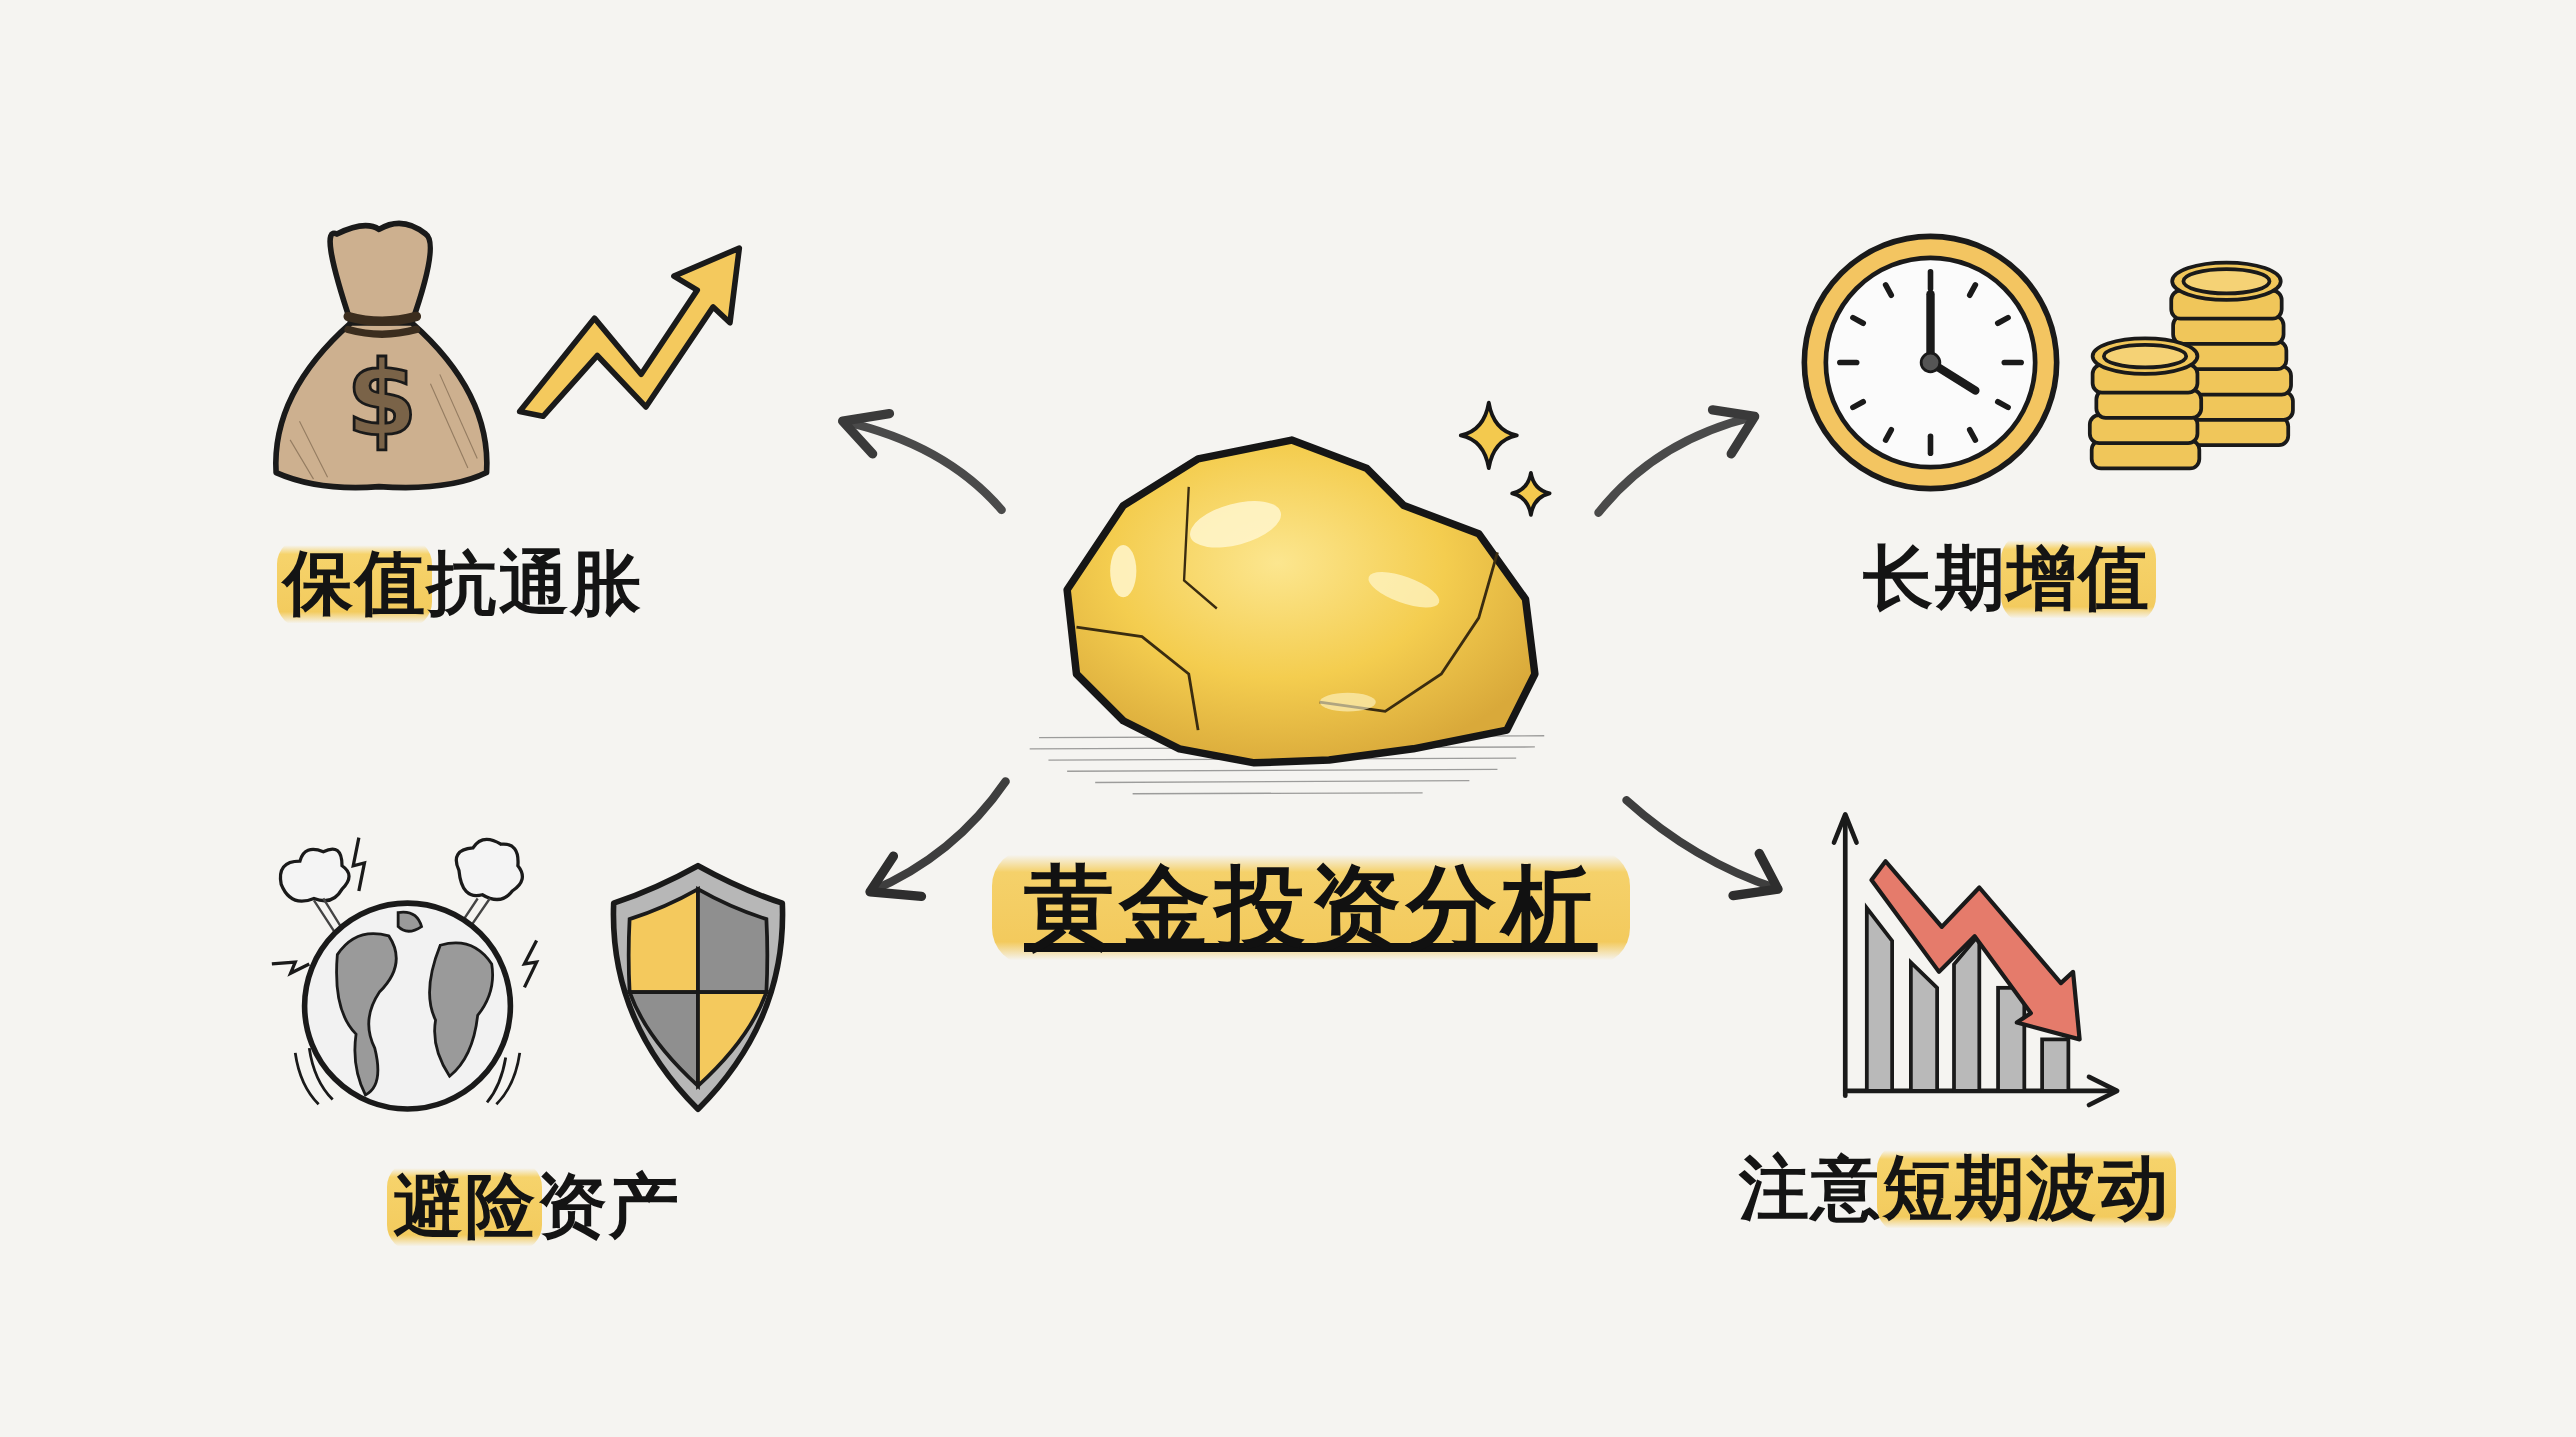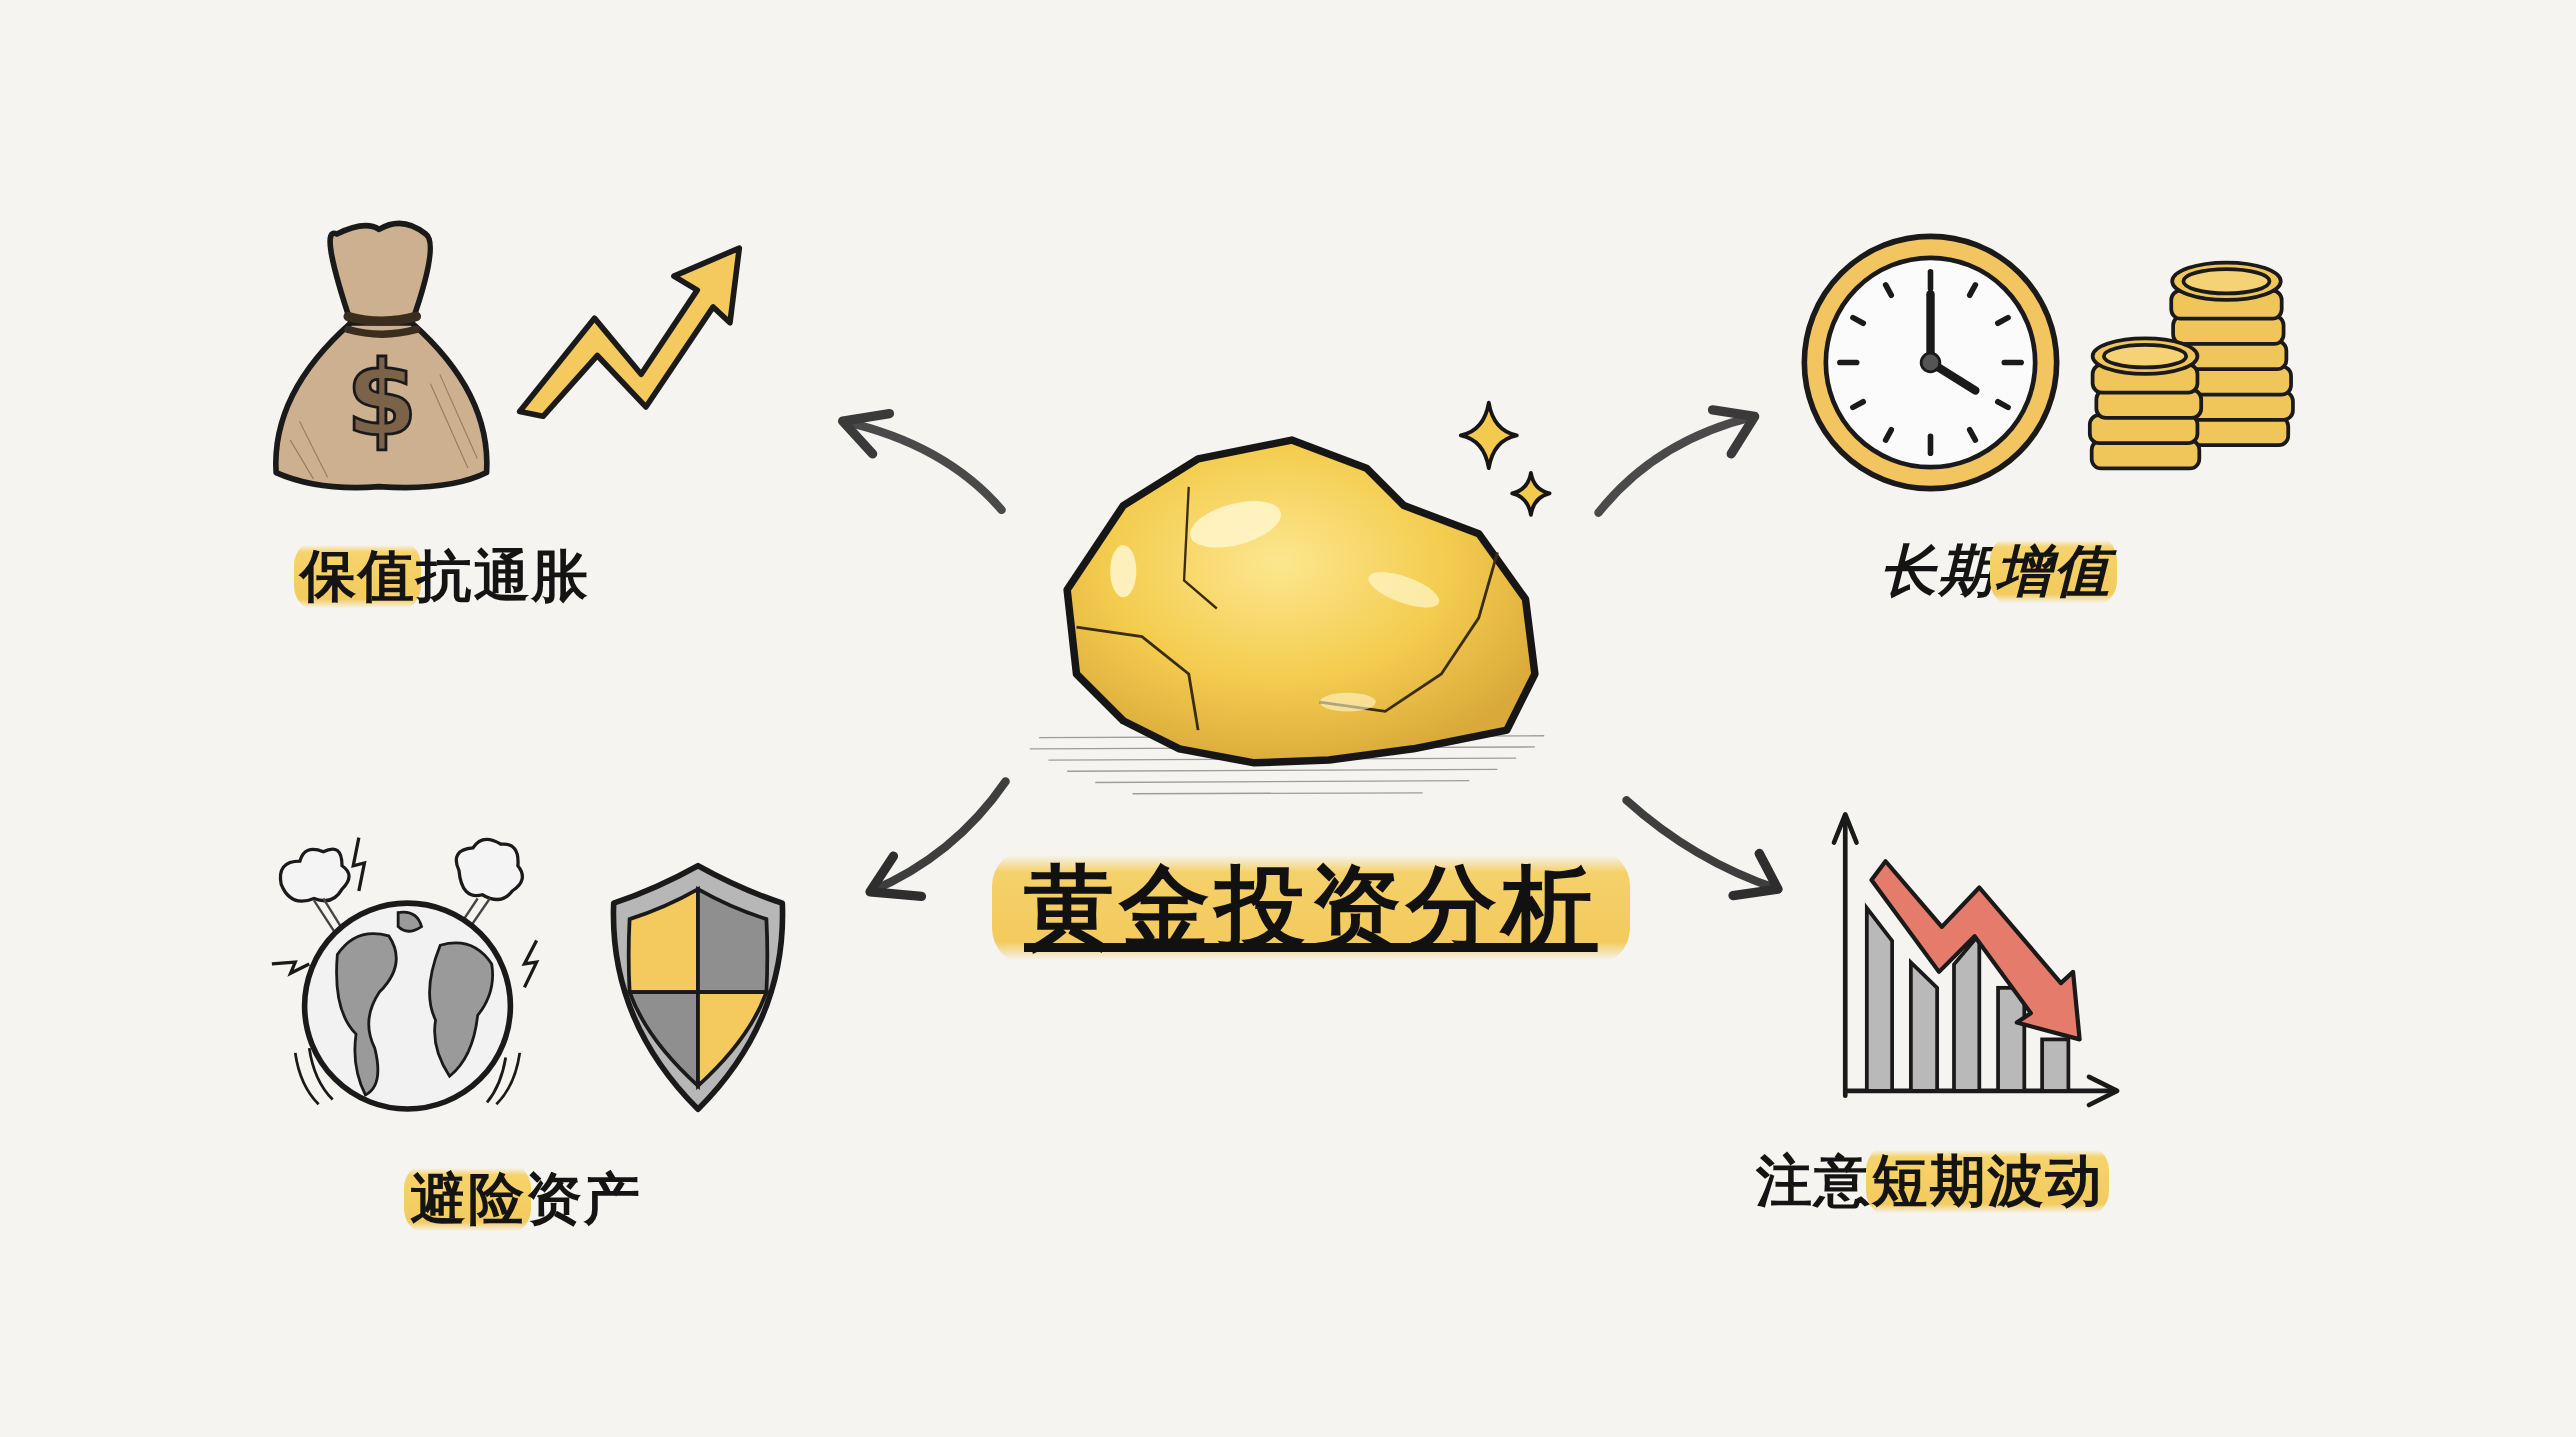--- a/index.html
+++ b/index.html
@@ -6,22 +6,22 @@
   body {
     width: 2576px; height: 1438px; overflow: hidden;
     background: #f5f4f1;
     font-family: "DejaVu Sans", "Liberation Sans", sans-serif;
     position: relative;
   }
   .canvas { position: absolute; inset: 0; }
   .node { position: absolute; }
   .label {
     position: absolute;
-    font-size: 56px; font-weight: bold; color: #141414;
-    white-space: nowrap; line-height: 1; letter-spacing: 1.9px; margin-left: 17px;
+    font-size: 70px; font-weight: bold; color: #141414;
+    white-space: nowrap; line-height: 1; letter-spacing: 1.9px;
   }
   .label .hl {
     background: linear-gradient(180deg, rgba(246,211,107,0) 8%, #f6d36b 18%, #f3cb5e 82%, rgba(246,211,107,0) 95%);
     border-radius: 26px;
     padding: 3.7px 5.6px;
     margin: 0 -5.6px;
   }
   .title {
     position: absolute; left: 992px; top: 849px;
     font-size: 90px; font-weight: bold; color: #111; letter-spacing: 5.6px; line-height: 1;
@@ -105,21 +105,21 @@
       <text x="128" y="245" text-anchor="middle" font-family="DejaVu Sans, sans-serif" font-weight="bold" font-size="110" fill="#7a6348" stroke="#1a1a1a" stroke-width="3">$</text>
     </svg>
     <svg style="left:262px;top:37px;" width="243" height="187" viewBox="0 0 260 200">
       <path d="M5 190 L85 90 L135 150 L195 60 L170 45 L240 15 L230 95 L212 78 L140 185 L88 130 L30 195 Z" fill="#f4c95d" stroke="#1a1a1a" stroke-width="6" stroke-linejoin="round"></path>
     </svg>
     <div class="label" style="left:30px;top:351px;">
       <span class="hl">保值</span><span>抗通胀</span>
     </div>
   </div>
 
-  <div class="node" style="left:1769px;top:197px;width:580px;height:431px;font-style:italic;">
+  <div class="node" style="left:1769px;top:197px;width:580px;height:431px;">
     <svg style="left:26px;top:30px;" width="271" height="271" viewBox="0 0 290 290">
       <circle cx="145" cy="145" r="135" fill="#f3c561" stroke="#1a1a1a" stroke-width="6"></circle>
       <circle cx="145" cy="145" r="112" fill="#fbfbfb" stroke="#1a1a1a" stroke-width="5"></circle>
       <g stroke="#1a1a1a" stroke-width="6" stroke-linecap="round">
         <line x1="145" y1="48" x2="145" y2="66"></line>
         <line x1="145" y1="224" x2="145" y2="242"></line>
         <line x1="48" y1="145" x2="66" y2="145"></line>
         <line x1="224" y1="145" x2="242" y2="145"></line>
         <line x1="97" y1="62" x2="103" y2="73"></line>
         <line x1="193" y1="62" x2="187" y2="73"></line>

